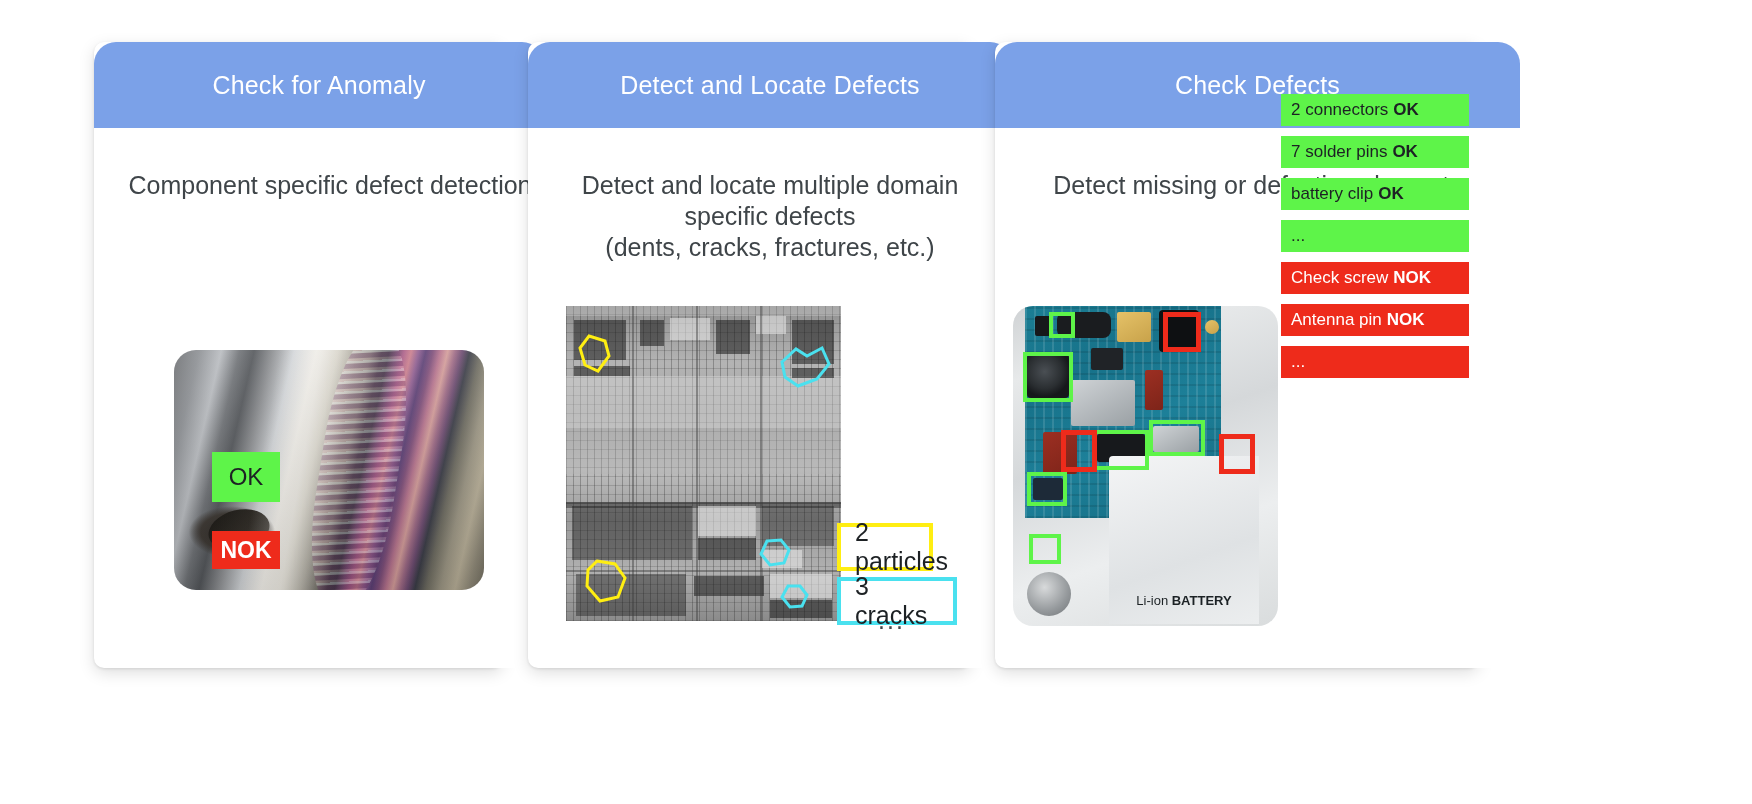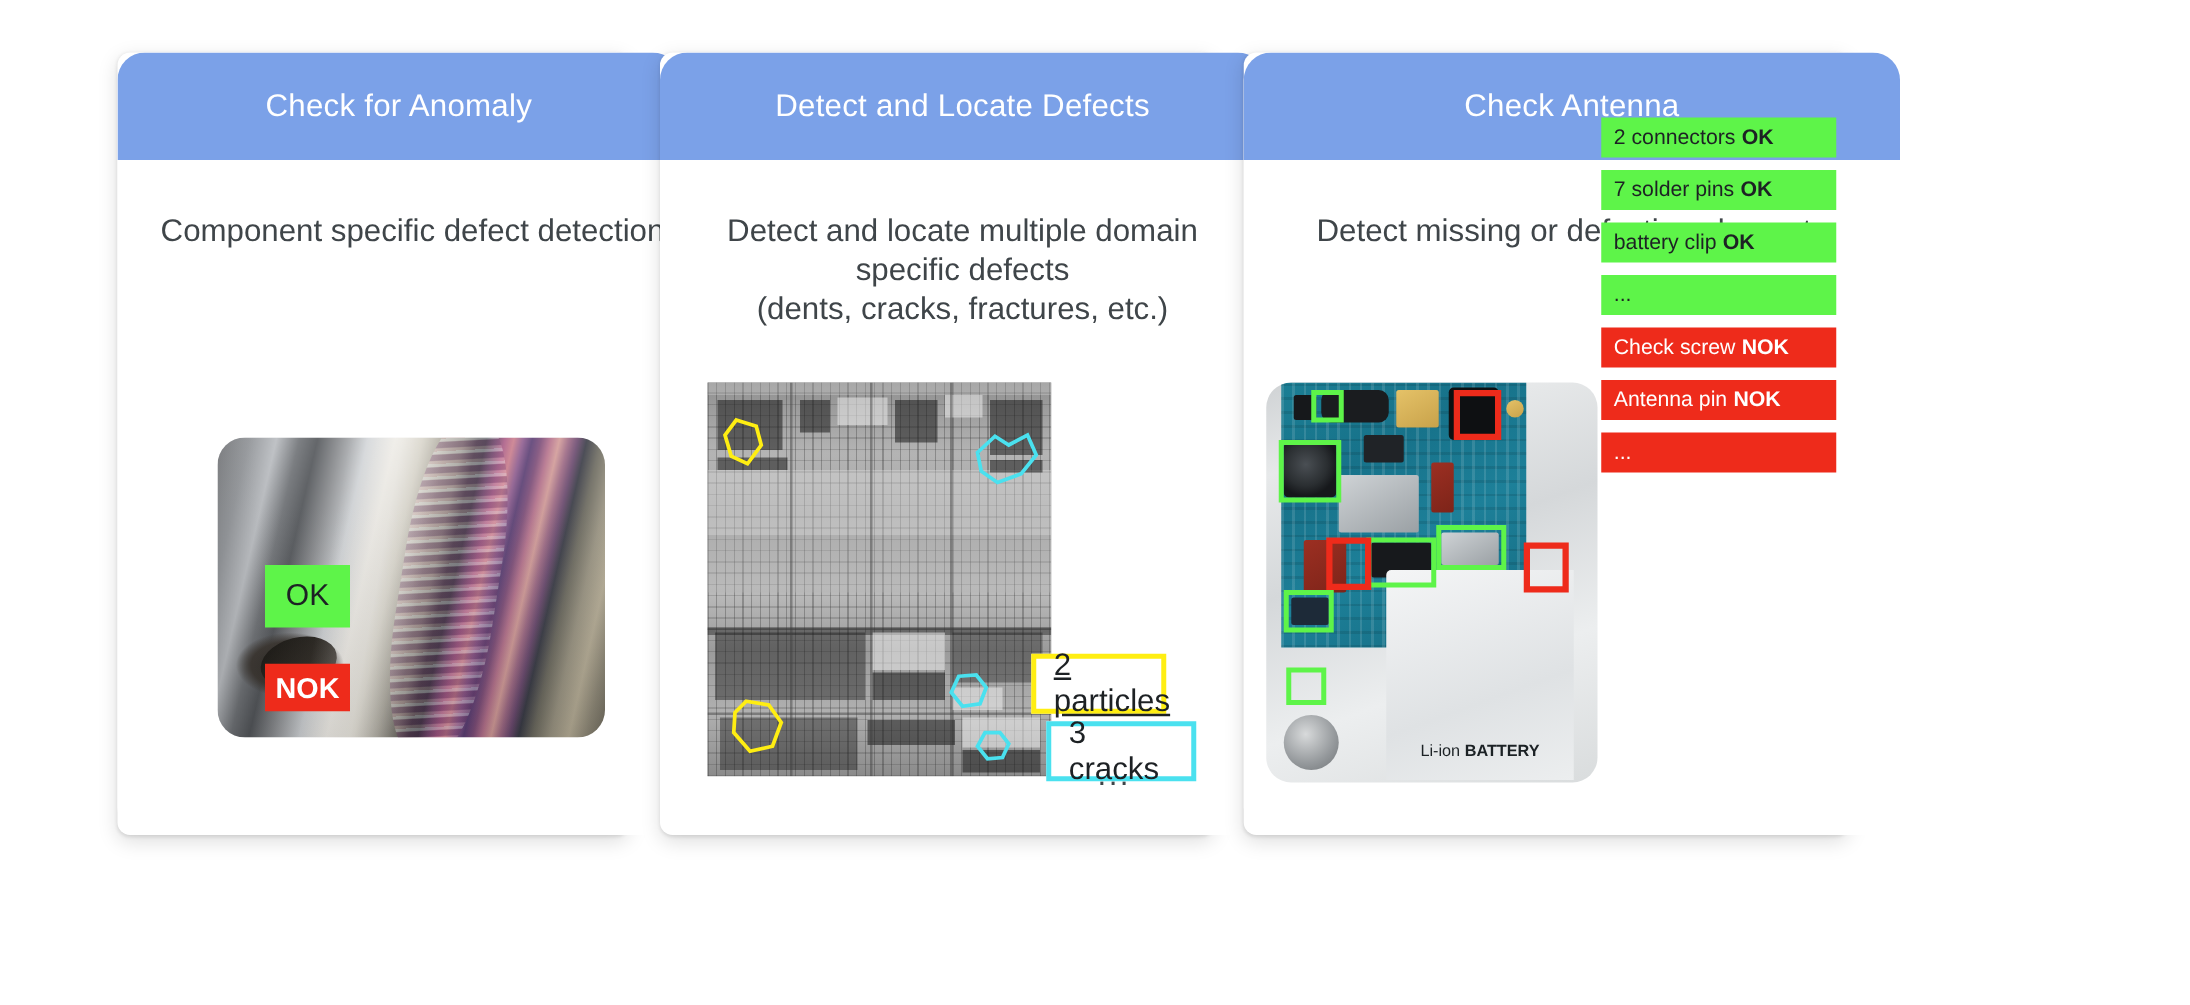--- a/index.html
+++ b/index.html
@@ -81,21 +81,21 @@
   .wlight{position:absolute;background:rgba(235,235,235,.55);}
   .wafer-seam-v{position:absolute;top:0;width:2px;height:100%;background:rgba(60,60,60,.45);}
   .wafer-seam-h{position:absolute;left:0;height:2px;width:100%;background:rgba(60,60,60,.45);}
 
   .poly{position:absolute;}
   .poly svg{display:block;overflow:visible;}
 
   .callout{position:absolute;background:#ffffff;border:4px solid #000;
         display:flex;align-items:center;padding:0 14px;box-sizing:border-box;
         font-size:25px;color:#1d2124;}
-  #callout-particles{left:297px;top:481px;width:108px;height:48px;border-color:#ffee12;text-decoration:underline;}
+  #callout-particles{left:309px;top:481px;width:96px;height:48px;border-color:#ffee12;}
   #callout-cracks{left:309px;top:535px;width:120px;height:48px;border-color:#4ae1ef;}
   .ellipsis{position:absolute;font-size:25px;color:#3f4549;letter-spacing:2px;}
   #card2 .ellipsis{left:350px;top:564px;}
 
   
   .phone{position:absolute;left:18px;top:264px;width:265px;height:320px;
         border-radius:20px;overflow:hidden;
         background:linear-gradient(160deg,#cfd2d4 0%,#e7e9ea 18%,#d5d8da 42%,#eceeef 70%,#d9dcdd 100%);}
   .pcb{position:absolute;left:12px;top:0px;width:196px;height:212px;
         background:
@@ -226,21 +226,21 @@
       <div class="callout" id="callout-cracks">
         <span>3 cracks</span>
       </div>
       <div class="ellipsis">...</div>
     </div>
   </div>
 
   <div class="card" id="card3">
     <div class="card-inner">
       <div class="card-head">
-        <span class="card-head-title">Check Antenna</span>
+        <span class="card-head-title">Check Defects</span>
       </div>
       <div class="card-desc">
         <div>Detect missing or defective elements</div>
       </div>
 
       <div class="phone">
         <div class="pcb"></div>
 
         <div class="chip" style="left:22px;top:10px;width:18px;height:20px;"></div>
         <div class="chip" style="left:44px;top:6px;width:54px;height:26px;background:#1a1c1f;border-radius:8px;"></div>

